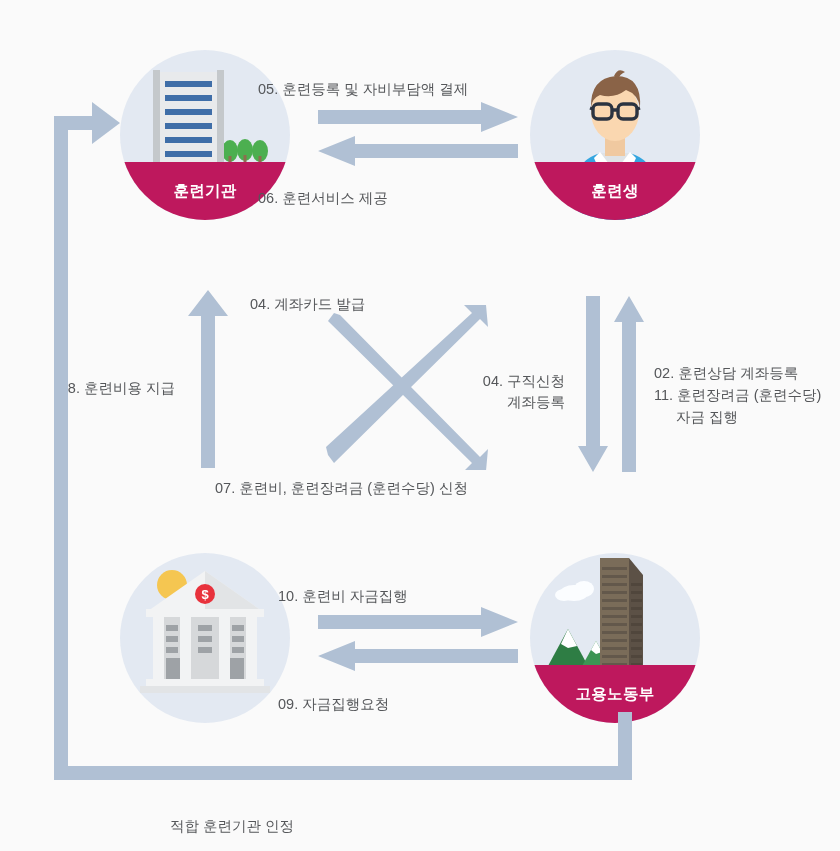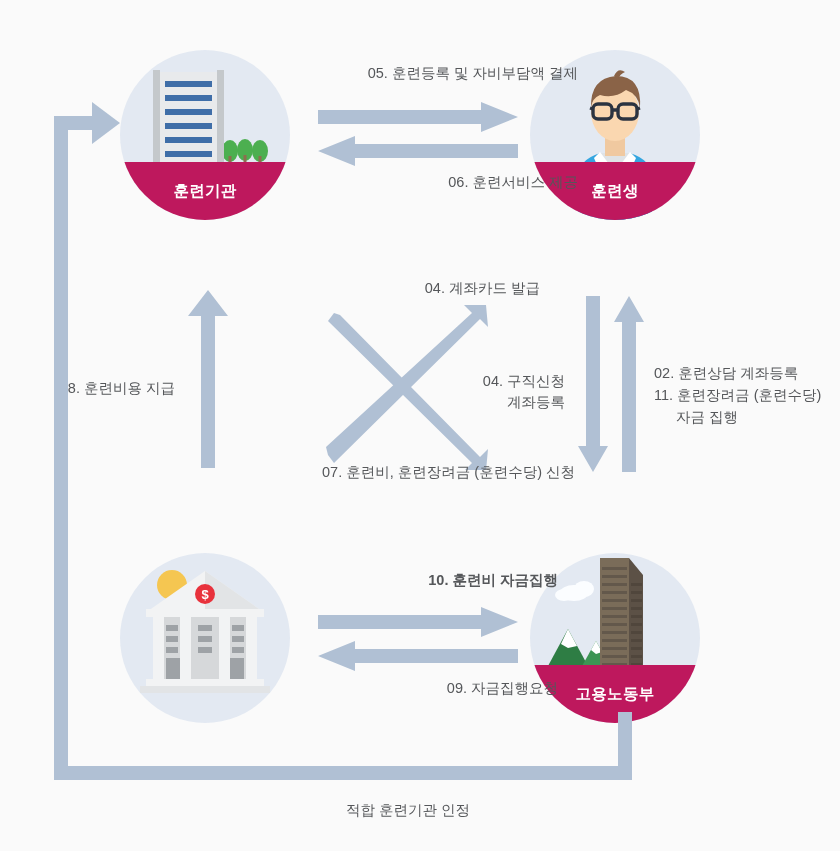--- a/index.html
+++ b/index.html
@@ -15,21 +15,21 @@
   
   .node{position:absolute;width:170px;height:170px;border-radius:50%;
         background:#e3e9f2;overflow:hidden;}
   .node .band{position:absolute;left:0;right:0;bottom:0;height:58px;
         background:#be185d;display:flex;align-items:center;justify-content:center;}
   .node .band span{color:#ffffff;font-size:15.5px;font-weight:bold;letter-spacing:.3px;}
   .node .art{position:absolute;left:0;top:0;width:170px;height:170px;}
 
   
   .lbl{position:absolute;font-size:14.5px;color:#55575a;white-space:pre;line-height:21px;}
-  .lbl.c{text-align:right;}
+  .lbl.c{text-align:left;margin-top:16px;}
   .lbl.r{text-align:right;}
   .lbl.l{text-align:left;}
 
   
   .arrow{position:absolute;}
   .loop{position:absolute;}
 </style>
 </head>
 <body>
 
@@ -236,21 +236,21 @@
 
   <div class="lbl l" style="left:654px;top:363px;width:190px;">02. 훈련상담 계좌등록</div>
   <div class="lbl l" style="left:654px;top:385px;width:190px;">11. 훈련장려금 (훈련수당)</div>
   <div class="lbl l" style="left:676px;top:407px;width:190px;">자금 집행</div>
 
   <svg class="arrow" style="left:318px;top:605px;width:200px;height:70px;">
     <polygon points="0,10 163,10 163,2 200,17 163,32 163,24 0,24" fill="#b0c0d4"></polygon>
     <polygon points="200,44 37,44 37,36 0,51 37,66 37,58 200,58" fill="#b0c0d4"></polygon>
   </svg>
 
-  <div class="lbl c" style="left:278px;top:570px;width:280px;font-weight:bold;">10. 훈련비 자금집행</div>
+  <div class="lbl c" style="left:278px;top:570px;width:280px;">10. 훈련비 자금집행</div>
   <div class="lbl c" style="left:278px;top:678px;width:280px;">09. 자금집행요청</div>
 
   <svg class="loop" style="left:40px;top:80px;width:610px;height:710px;">
 
     <polygon fill="#b0c0d4" points="578,632 592,632 592,700 14,700 14,36 52,36 52,22 80,43 52,64 52,50 28,50 28,686 578,686"></polygon>
   </svg>
 
   <div class="lbl c" style="left:170px;top:800px;width:300px;">적합 훈련기관 인정</div>
 
 </div>

